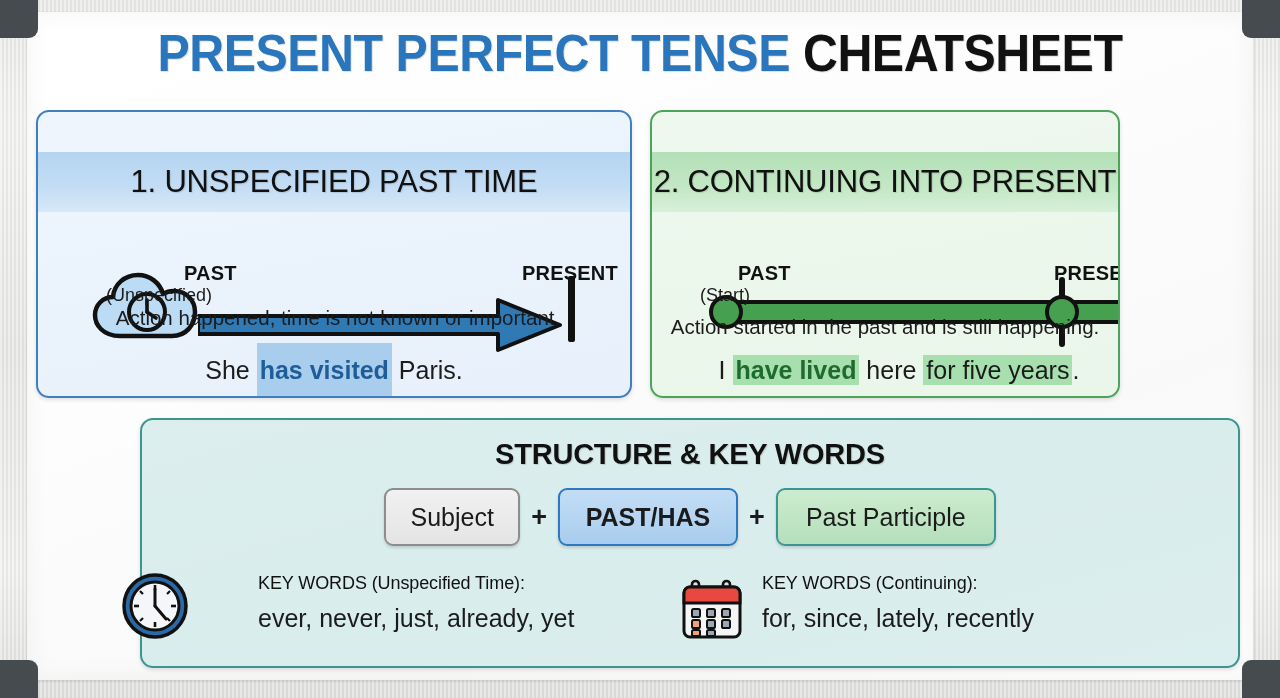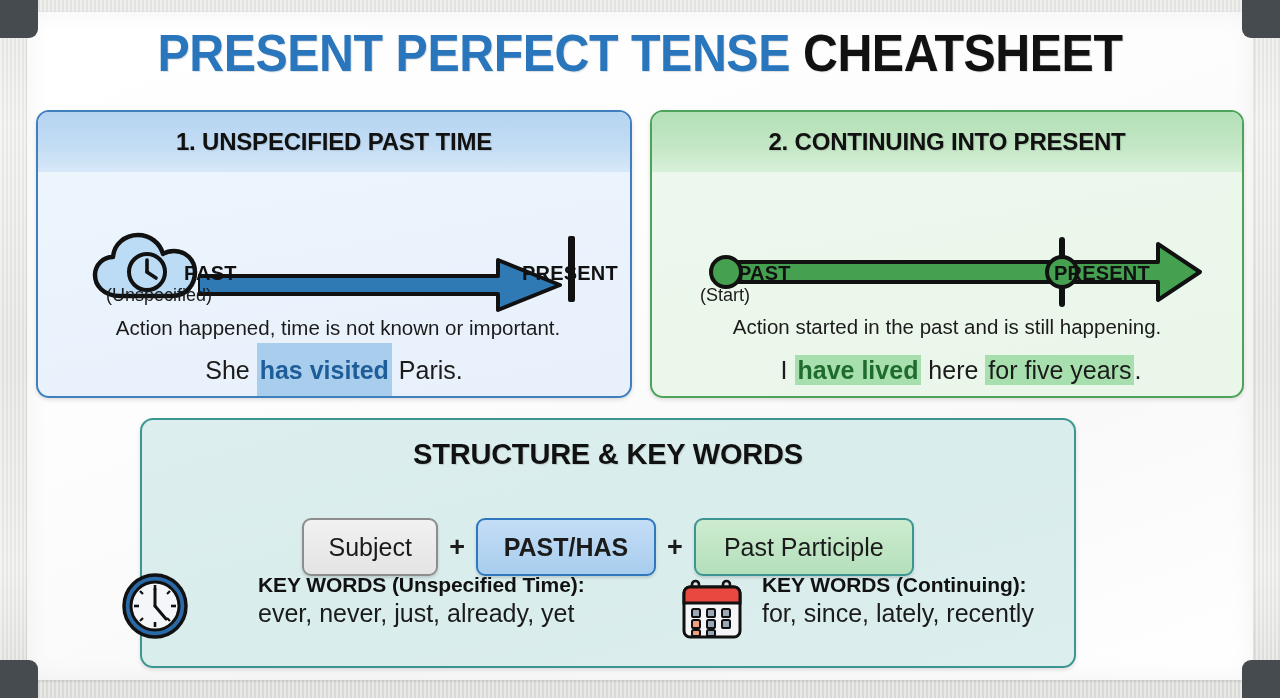--- a/index.html
+++ b/index.html
@@ -67,31 +67,32 @@
     border-radius: 13px;
     overflow: hidden;
     box-shadow: 0 2px 4px rgba(0,0,0,.12);
   }
   #panel-unspecified {
     left: 36px; top: 110px; width: 596px; height: 288px;
     border: 2.5px solid #3f7fbe;
     background: linear-gradient(170deg,#eef5fd 0%,#eaf3fc 55%,#e8f1fb 100%);
   }
   #panel-continuing {
-    left: 650px; top: 110px; width: 594px; height: 288px;
+    left: 650px; top: 110px; width: 470px; height: 288px;
     border: 2.5px solid #4da35a;
     background: linear-gradient(170deg,#eef8ee 0%,#ecf7ec 55%,#eaf6ea 100%);
   }
   .panel-header {
     height: 60px;
     display: flex; align-items: center; justify-content: center;
-    font-size: 24px; font-weight: 700; color: #111;
+    font-size: 31px; font-weight: 400; color: #111;
     font-stretch: condensed;
     letter-spacing: -0.2px;
     text-shadow: 1px 1px 1px rgba(0,0,0,.12);
+    margin-top: 40px;
   }
   #panel-unspecified .panel-header {
     background: linear-gradient(180deg,#b5d4f1 0%,#c2dcf4 55%,#d7e8f8 100%);
   }
   #panel-continuing .panel-header {
     background: linear-gradient(180deg,#b3e0b6 0%,#c2e7c4 55%,#d8f0d9 100%);
   }
 
   .timeline-area { position: relative; height: 112px; }
 
@@ -144,38 +145,38 @@
     width: 7px; height: 66px;
     background: #111; border-radius: 2px;
   }
 
   
   #timeline-green { position: absolute; left: 54px; top: 62px; }
 
   
   #panel-structure {
     position: absolute;
-    left: 140px; top: 418px; width: 936px; height: 250px;
+    left: 140px; top: 418px; width: 1100px; height: 250px;
     border: 2.5px solid #3d9592;
     border-radius: 13px;
     background: linear-gradient(165deg,#dcefee 0%,#d9edec 45%,#dceeee 100%);
     box-shadow: 0 2px 4px rgba(0,0,0,.12);
   }
   #structure-title {
     position: absolute; left: 0; right: 0; top: 18px;
     text-align: center;
     font-size: 29px; font-weight: 700; color: #111;
     font-stretch: condensed;
     letter-spacing: -0.2px;
     text-shadow: 1px 1px 1px rgba(0,0,0,.14);
   }
 
   #formula-row {
     position: absolute; left: 0; right: 0; top: 68px;
-    display: flex; align-items: center; justify-content: center; gap: 11px; margin-top: 30px;
+    display: flex; align-items: center; justify-content: center; gap: 11px;
   }
   .formula-box {
     height: 58px;
     display: flex; align-items: center; justify-content: center;
     padding: 0 18px;
     border-radius: 9px;
     font-size: 25px;
     color: #1b1b1b;
     box-shadow: 0 2px 3px rgba(0,0,0,.14);
   }
@@ -198,25 +199,25 @@
   .plus-sign {
     font-size: 27px; font-weight: 700; color: #1b1b1b;
   }
 
   
   .keywords-group { position: absolute; top: 155px; }
   #keywords-unspecified { left: 28px; }
   #keywords-continuing  { left: 532px; }
   .keywords-text { position: absolute; left: 88px; top: -2px; white-space: nowrap; }
   .keywords-title {
-    font-size: 21px; font-weight: 700; color: #111;
+    font-size: 18px; font-weight: 400; color: #111;
     font-stretch: condensed;
     letter-spacing: -0.1px;
   }
-  .keywords-list { font-size: 25px; color: #1b1b1b; margin-top: 2px; }
+  .keywords-list { font-size: 25px; color: #1b1b1b; margin-top: 10px; }
   .kw-icon { position: absolute; left: 0; top: 0; }
   #clock-icon-wrap { left: -50px; top: -4px; }
 </style>
 </head>
 <body>
 
 <div id="board-frame">
   <div id="board-surface"></div>
   <div class="corner tl"></div>
   <div class="corner tr"></div>
@@ -253,21 +254,21 @@
         </svg>
       </span>
 
       <div id="present-bar-1"></div>
     </div>
 
     <span class="label-main" style="left:110px; top:150px;">PAST</span>
     <span class="label-main" style="left:448px; top:150px;">PRESENT</span>
     <span class="label-sub" style="left:68px; top:173px;">(Unspecified)</span>
 
-    <div class="desc" style="top:204px;padding-left:8px;">Action happened, time is not known or important.</div>
+    <div class="desc" style="top:194px;padding-left:8px;">Action happened, time is not known or important.</div>
 
     <div class="example" style="top:244px;">
       <span>She </span><span class="hl-blue">has visited</span><span> Paris.</span>
     </div>
   </div>
 
   <div class="panel" id="panel-continuing">
     <div class="panel-header">2. CONTINUING INTO PRESENT</div>
 
     <div class="timeline-area">

